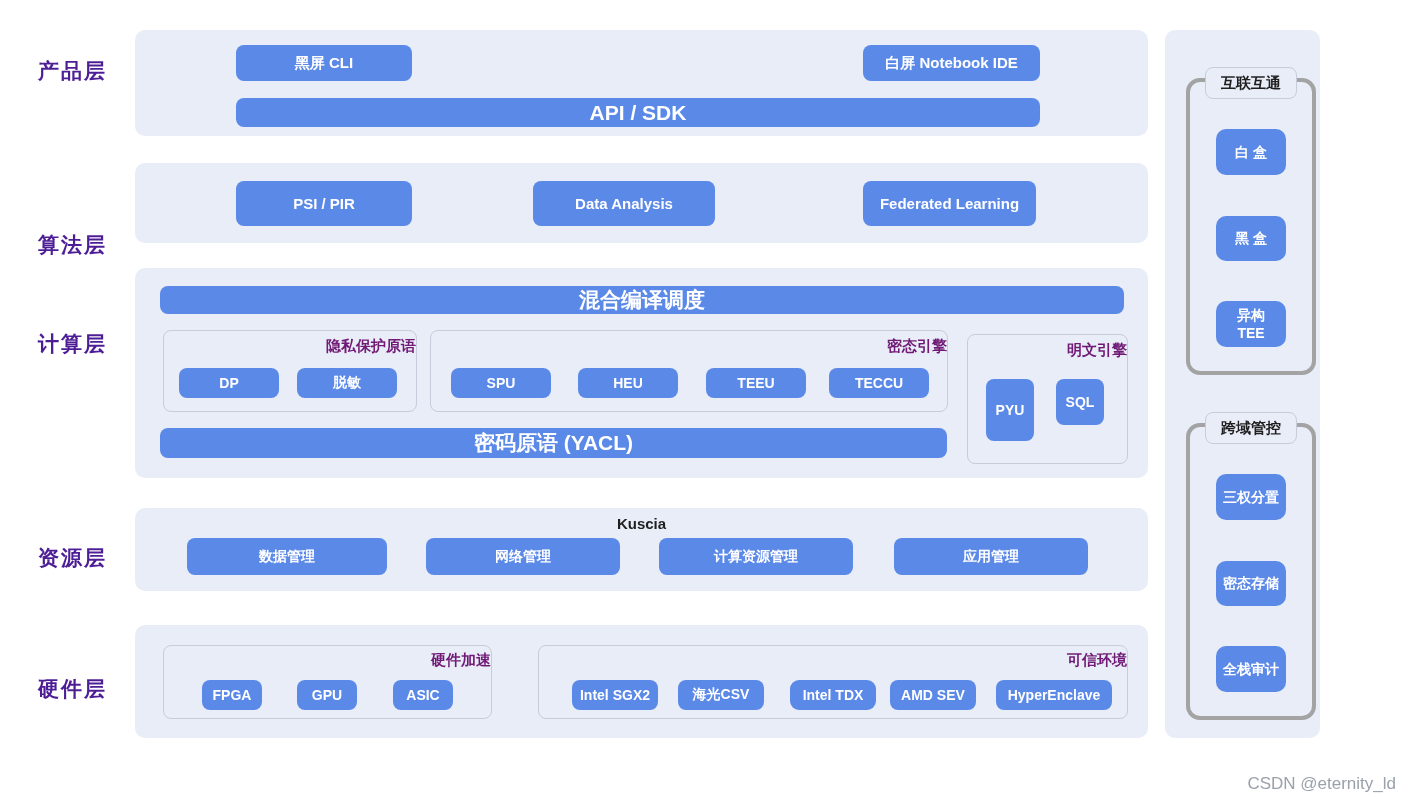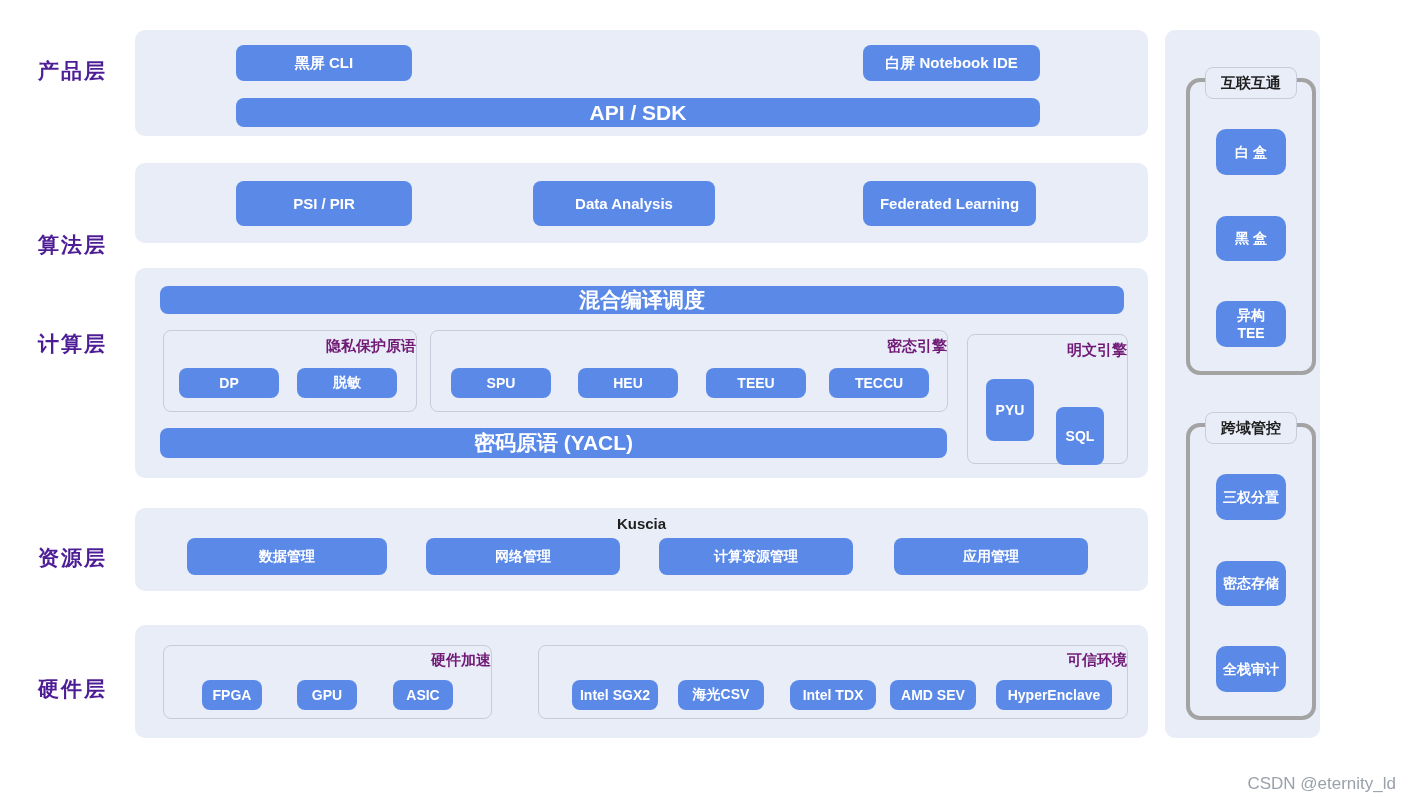--- a/index.html
+++ b/index.html
@@ -61,21 +61,21 @@
       <div class="gbox-title">密态引擎</div>
       <div class="btn sm" style="left:20px;top:37px;width:100px;height:30px;">SPU</div>
       <div class="btn sm" style="left:147px;top:37px;width:100px;height:30px;">HEU</div>
       <div class="btn sm" style="left:275px;top:37px;width:100px;height:30px;">TEEU</div>
       <div class="btn sm" style="left:398px;top:37px;width:100px;height:30px;">TECCU</div>
     </div>
 
     <div class="gbox" style="left:832px;top:66px;width:159px;height:128px;">
       <div class="gbox-title">明文引擎</div>
       <div class="btn sm" style="left:18px;top:44px;width:48px;height:62px;">PYU</div>
-      <div class="btn sm" style="left:88px;top:44px;width:48px;height:58px;margin-top:28px;">SQL</div>
+      <div class="btn sm" style="left:88px;top:44px;width:48px;height:46px;">SQL</div>
     </div>
 
     <div class="bar" style="left:25px;top:160px;width:787px;height:30px;">密码原语 (YACL)</div>
   </div>
 
   <div class="panel" style="top:508px;height:83px;">
     <div class="panel-title" style="top:7px;">Kuscia</div>
     <div class="btn sm" style="left:52px;top:30px;width:200px;height:37px;">数据管理</div>
     <div class="btn sm" style="left:291px;top:30px;width:194px;height:37px;">网络管理</div>
     <div class="btn sm" style="left:524px;top:30px;width:194px;height:37px;">计算资源管理</div>

